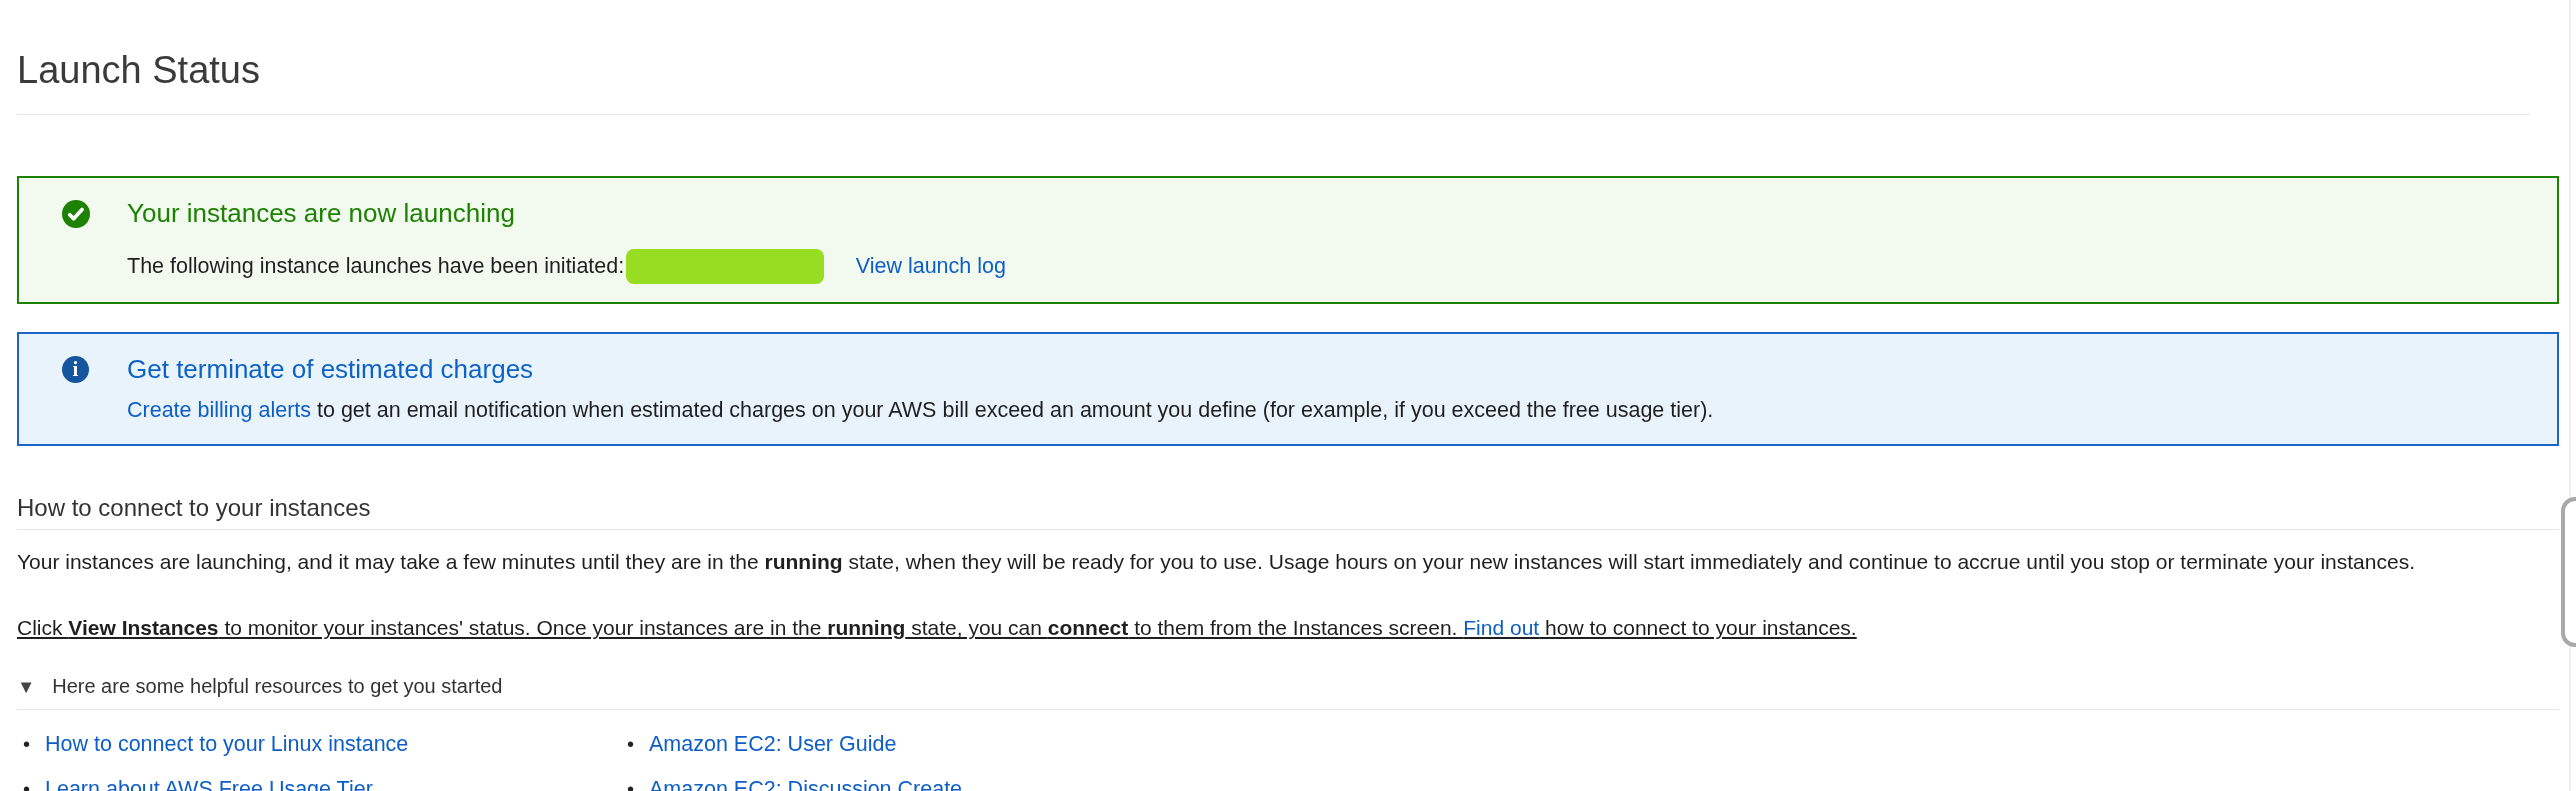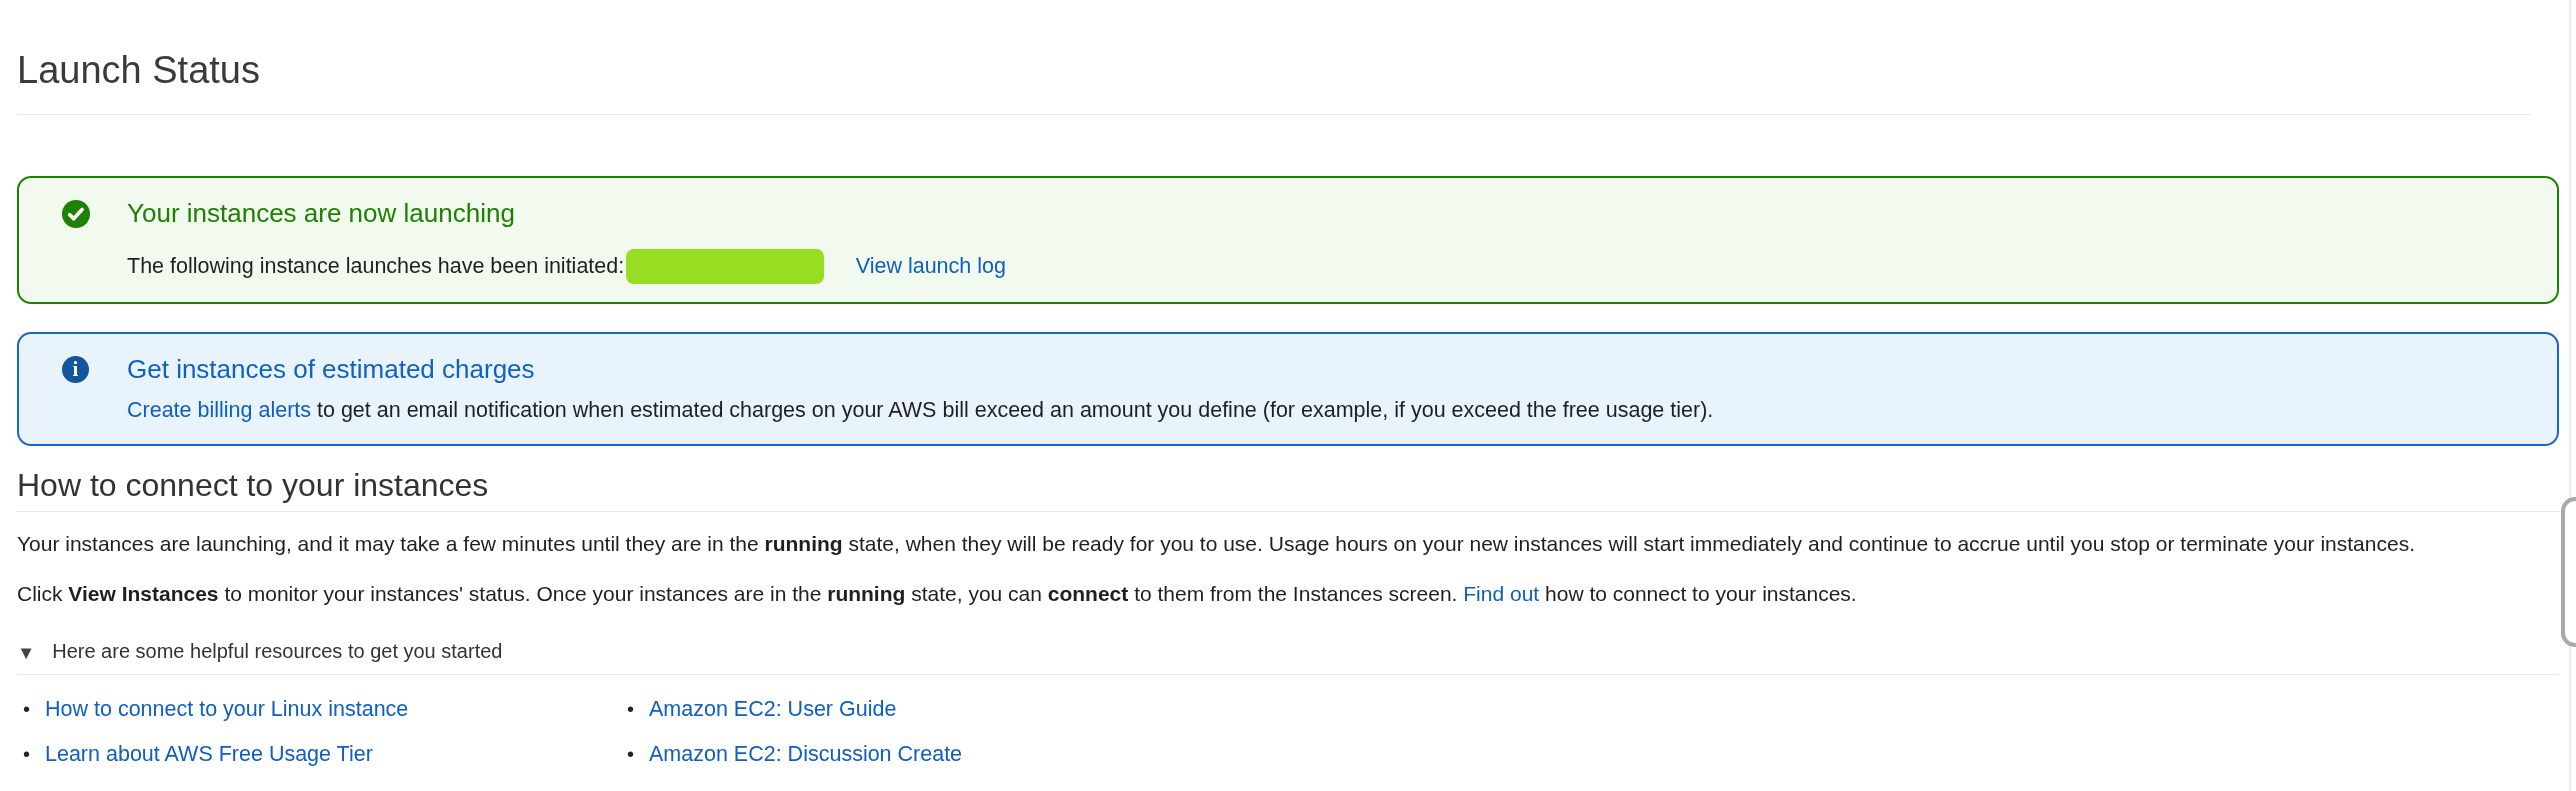--- a/index.html
+++ b/index.html
@@ -17,21 +17,21 @@
     line-height: 1.15; letter-spacing: 0;
   }
   .divider { border-bottom: 1.5px solid #e7e7e7; }
   .divider-title { margin-top: 21.5px; margin-right: 29px; }
   .divider-heading { margin-top: 6.1px; }
   .divider-resources { margin-top: 0px; }
 
   
   .alert {
     display: flex; gap: 37px;
-    border-radius: 14px;
+    border-radius: 0;
     padding: 18.4px 23px 18.4px 43px;
     justify-content: center;
   }
   .alert-success {
     margin-top: 61px;
     background: #f2f9ef;
     border: 2.3px solid #1d8102;
   }
   .alert-info {
     margin-top: 28px;
@@ -60,26 +60,26 @@
     background: #97de22;
     border-radius: 7.7px;
     vertical-align: -10.7px;
     margin-left: 1.5px; margin-right: 32px;
   }
 
   a.link { color: #0d5ec6; text-decoration: none; cursor: pointer; }
 
   
   h2.section-heading {
-    margin-top: 20px;
-    font-size: 32px; font-weight: 400; color: #333333; line-height: 1.2;
+    margin-top: 48px;
+    font-size: 24px; font-weight: 400; color: #333333; line-height: 1.2;
   }
   p.body-para { font-size: 21px; line-height: 1.45; color: #1f1f1f; }
   .para-1 { margin-top: 17px; }
-  .para-2 { margin-top: 20px; }
+  .para-2 { margin-top: 36px; text-decoration: underline; }
 
   
   .resources-heading-row {
     margin-top: 31px;
     display: flex; align-items: center; gap: 17px;
     cursor: pointer;
     padding-bottom: 12.3px;
   }
   .disclosure-triangle { font-size: 18.4px; color: #444444; line-height: 1; padding-top: 3.1px; }
   h2.resources-heading {
@@ -133,21 +133,21 @@
         <span>The following instance launches have been initiated:</span><span class="redaction-block"></span><a class="link" href="#">View launch log</a>
       </div>
     </div>
   </div>
 
   <div class="alert alert-info">
     <div class="alert-icon-wrap">
       <div class="info-icon">i</div>
     </div>
     <div class="alert-content">
-      <div class="alert-title">Get instances of estimated charges</div>
+      <div class="alert-title">Get terminate of estimated charges</div>
       <div class="alert-body">
         <a class="link" href="#">Create billing alerts</a><span> to get an email notification when estimated charges on your AWS bill exceed an amount you define (for example, if you exceed the free usage tier).</span>
       </div>
     </div>
   </div>
 
   <h2 class="section-heading">How to connect to your instances</h2>
   <div class="divider divider-heading"></div>
 
   <p class="body-para para-1"><span>Your instances are launching, and it may take a few minutes until they are in the </span><span style="font-weight: 700;">running</span><span> state, when they will be ready for you to use. Usage hours on your new instances will start immediately and continue to accrue until you stop or terminate your instances.</span></p>

